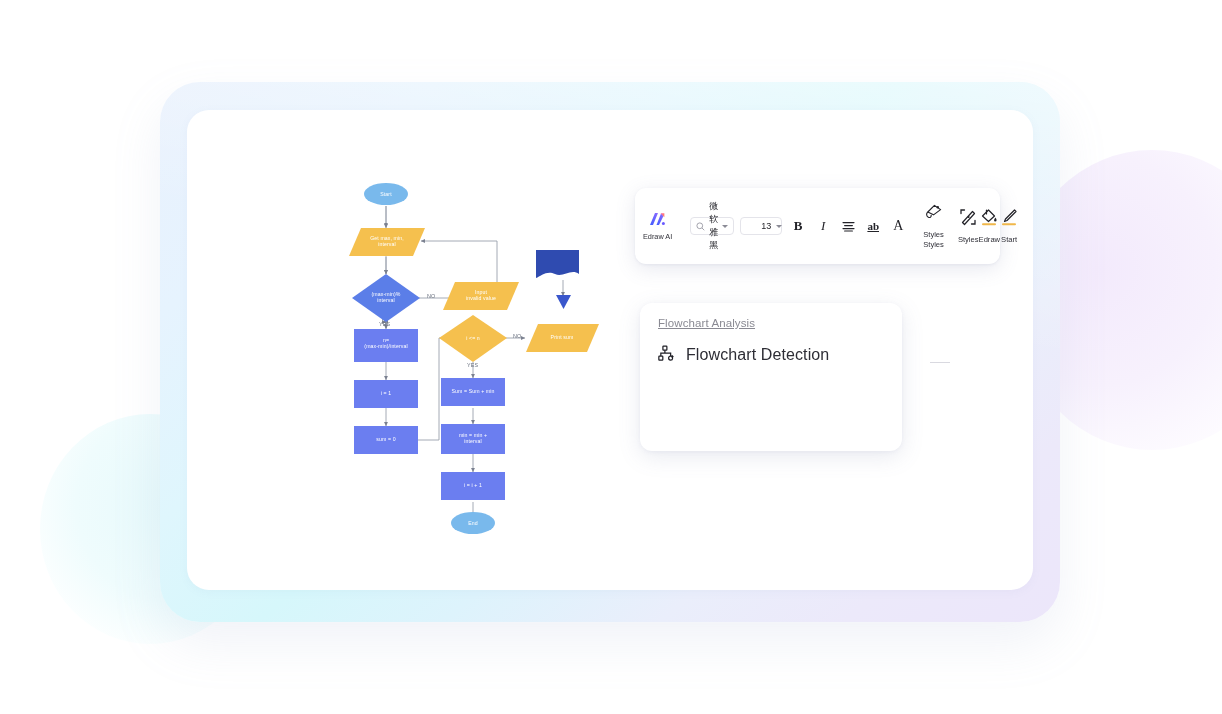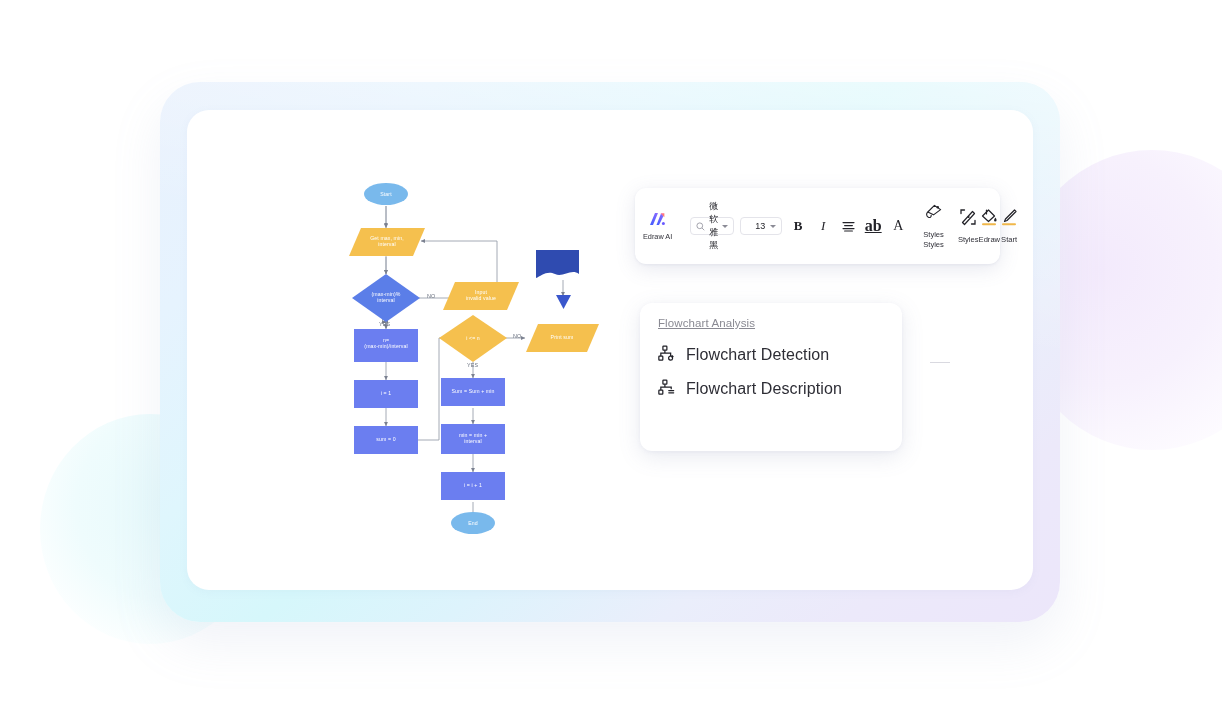--- a/index.html
+++ b/index.html
@@ -102,32 +102,32 @@
   .font-row { display:flex; align-items:center; gap:6px; }
   .font-box {
     display:flex; align-items:center; gap:4px;
     height:18px; padding:0 5px;
     border:1px solid #e4e4ea; border-radius:4px; background:#fff;
     cursor:pointer;
   }
   .font-box .fname { font-size:9px; color:#26262c; }
   .size-box {
     display:flex; align-items:center; justify-content:space-between; gap:5px;
-    width:42px; height:18px; padding:0 14px;
+    width:42px; height:18px; padding:0 20px;
     border:1px solid #e4e4ea; border-radius:4px; background:#fff;
     cursor:pointer;
   }
   .size-box .sval { font-size:9px; color:#26262c; }
   .caret { width:0;height:0;border-left:3px solid transparent;border-right:3px solid transparent;border-top:3.5px solid #8b8b96; }
 
   .fmt-row { display:flex; align-items:center; gap:11px; padding-left:4px; }
   .fmt-btn { cursor:pointer; color:#232329; display:flex; align-items:center; justify-content:center; width:14px;height:14px;}
   .fmt-btn.bold { font-weight:bold; font-size:13px; font-family:"Liberation Serif", serif;}
   .fmt-btn.italic { font-style:italic; font-size:13px; font-family:"Liberation Serif", serif;}
-  .fmt-btn.ul { font-size:16px; text-decoration:underline; font-family:"Liberation Serif", serif; font-weight:600;}
+  .fmt-btn.ul { font-size:11px; text-decoration:underline; font-family:"Liberation Serif", serif; font-weight:600;}
   .fmt-btn.bigA { font-size:14px; font-family:"Liberation Serif", serif;}
 
   .tb-item {
     width:50px; display:flex; flex-direction:column; align-items:center; justify-content:center; gap:5px;
     cursor:pointer;
   }
   .tb-item .lbl { font-size:7.6px; color:#303038; text-align:center; line-height:9.5px; }
   .tb-item.wide { width:56px; }
 
   
@@ -413,29 +413,15 @@
           <rect x="5.2" y="1.2" width="4.2" height="4.2" rx="0.6" fill="none" stroke="#1f1f26" stroke-width="1.3"></rect>
           <rect x="0.9" y="11.8" width="4.2" height="4.2" rx="0.6" fill="none" stroke="#1f1f26" stroke-width="1.3"></rect>
           <path d="M13.4,11.8 a2.1,2.1 0 1,1 -0.1,4.2 a2.1,2.1 0 0,1 0.1,-4.2 M14.9,11.4 l0.9,0.9 l-0.9,0.9" fill="none" stroke="#1f1f26" stroke-width="1.3" stroke-linecap="round"></path>
           <path d="M7.3,5.6 L7.3,8.6 M3,11.6 L3,8.6 L13.4,8.6 L13.4,11.6" fill="none" stroke="#1f1f26" stroke-width="1.3"></path>
         </svg>
       </span>
       <span class="mlbl">Flowchart Detection</span>
     </div>
 
 
-    <div class="menu-item">
-      <span>
-        <svg width="17" height="17" viewBox="0 0 18 18">
-          <rect x="5.2" y="1.2" width="4.2" height="4.2" rx="0.6" fill="none" stroke="#1f1f26" stroke-width="1.3"></rect>
-          <rect x="0.9" y="11.8" width="4.2" height="4.2" rx="0.6" fill="none" stroke="#1f1f26" stroke-width="1.3"></rect>
-          <g stroke="#1f1f26" stroke-width="1.3" stroke-linecap="round">
-            <line x1="11.4" y1="12.2" x2="16.6" y2="12.2"></line>
-            <line x1="11.4" y1="14.6" x2="16.6" y2="14.6"></line>
-          </g>
-          <path d="M7.3,5.6 L7.3,8.6 M3,11.6 L3,8.6 L14,8.6 L14,10.8" fill="none" stroke="#1f1f26" stroke-width="1.3"></path>
-        </svg>
-      </span>
-      <span class="mlbl">Flowchart Description</span>
-    </div>
   </div>
 
 </div>
 
 </body></html>

